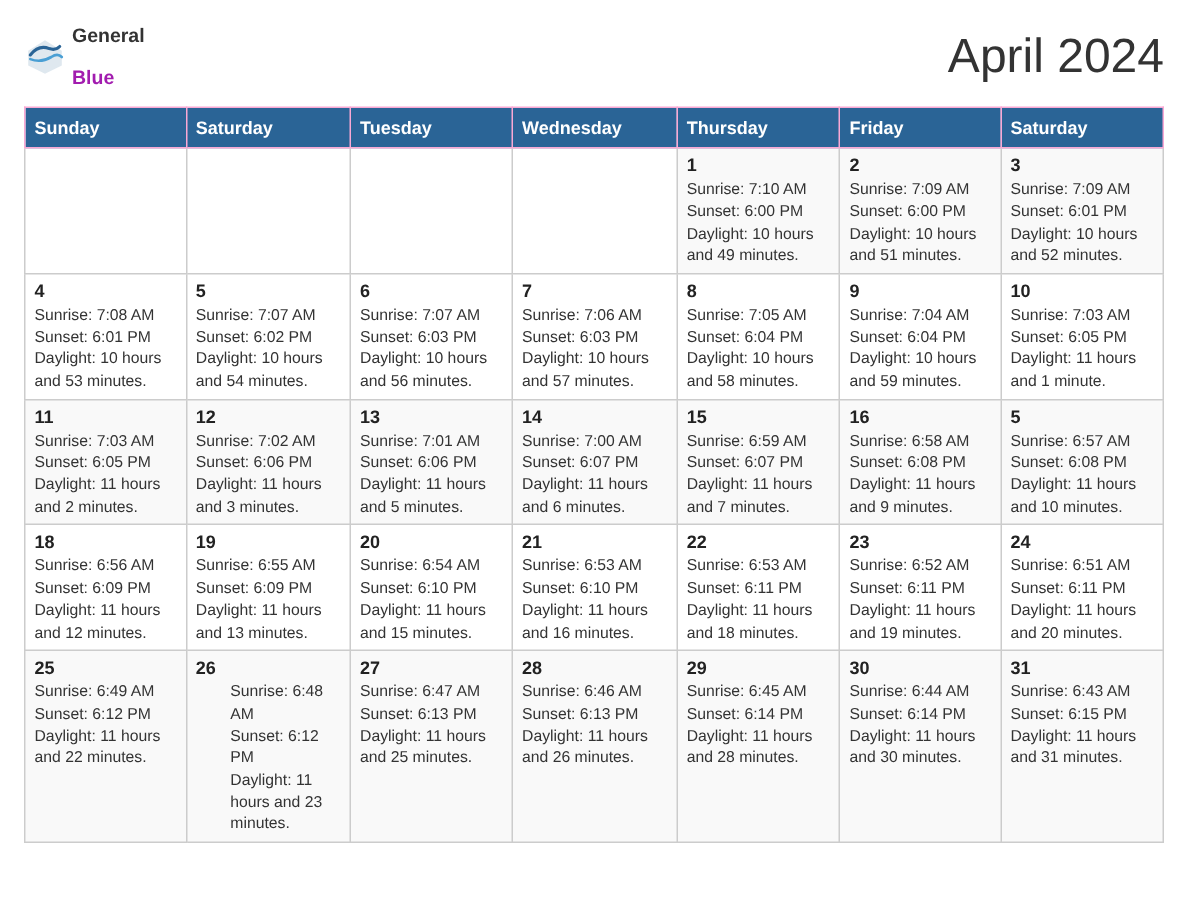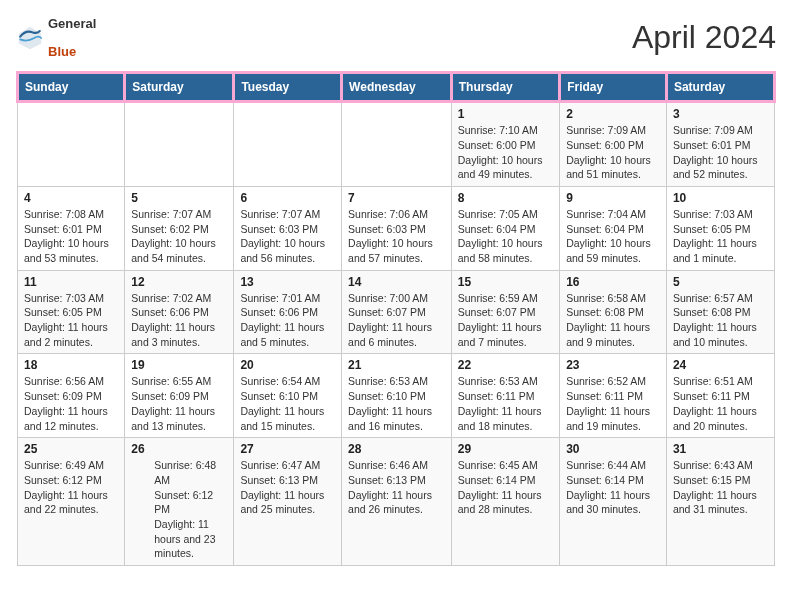--- a/index.html
+++ b/index.html
@@ -22,21 +22,21 @@
       gap: 4px;
     }
     .logo-text {
       display: flex;
       flex-direction: column;
       font-size: 13px;
       font-weight: bold;
       line-height: 1.2;
     }
     .logo-general { color: #333; }
-    .logo-blue { color: #c2410c; margin-top: 12px; }
+    .logo-blue { color: #a21caf; margin-top: 12px; }
     .logo-icon {
       width: 28px;
       height: 28px;
     }
     .title-block {
       text-align: right;
     }
     .title-block h1 {
       font-size: 32px;
       font-weight: normal;
@@ -52,21 +52,21 @@
       border-collapse: collapse;
       font-size: 11px;
     }
     thead tr th {
       background-color: #2a6496;
       color: #fff;
       padding: 6px 6px;
       text-align: left;
       font-size: 12px;
       font-weight: bold;
-      border: 3px solid #f9a8d4;
+      border: 1px solid #f9a8d4;
     }
     tbody tr td {
       border: 1px solid #ccc;
       padding: 4px 6px;
       vertical-align: top;
       width: 113px;
       min-height: 70px;
       background: #fff;
     }
     tbody tr:nth-child(odd) td {

